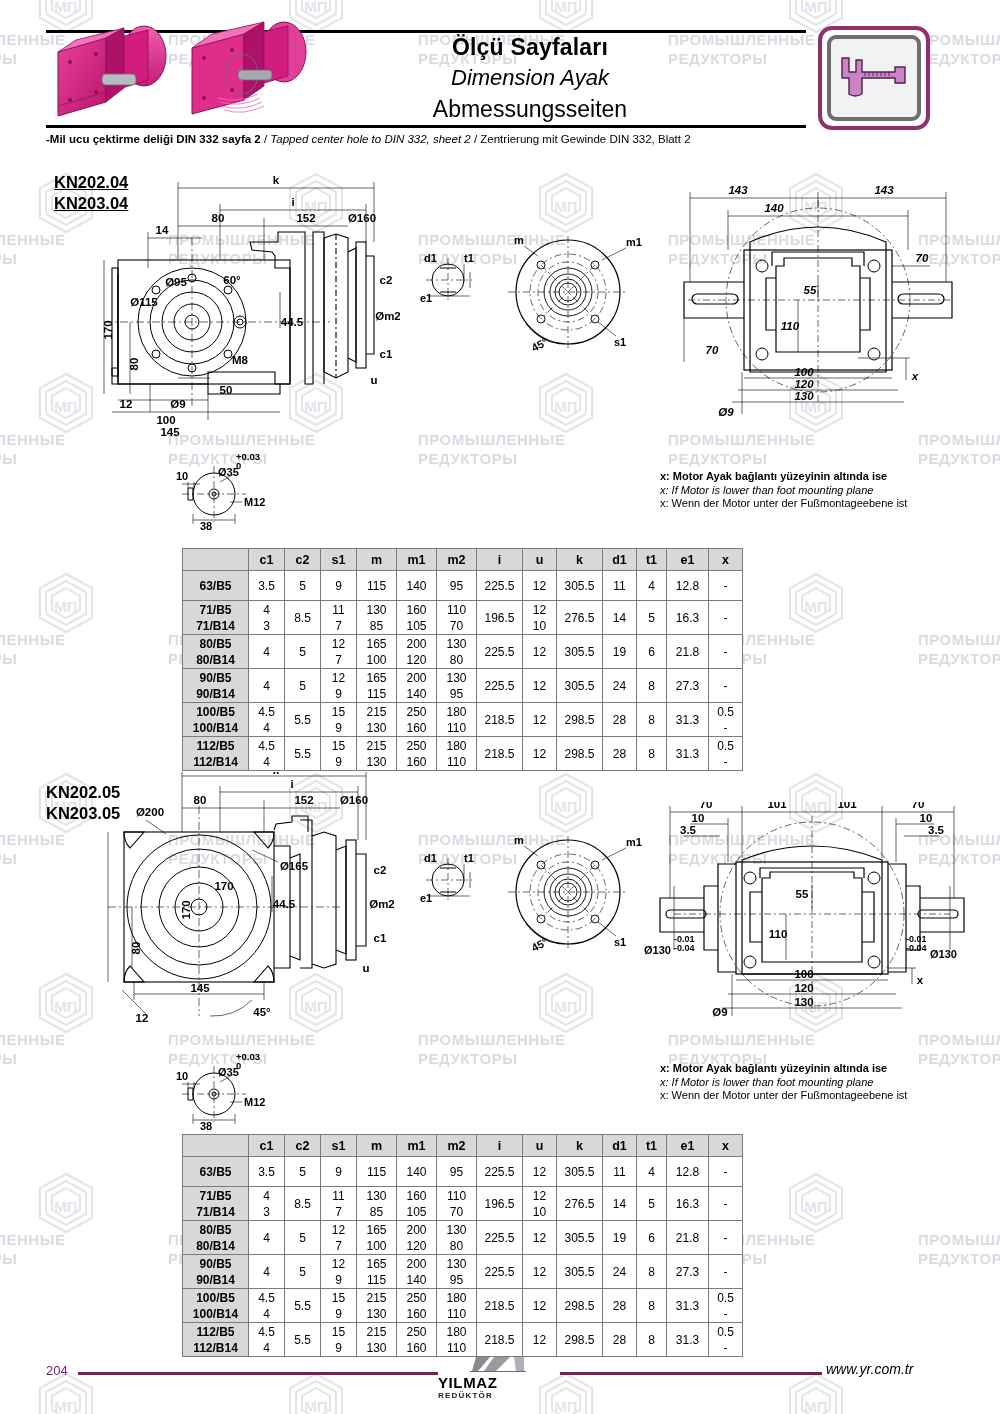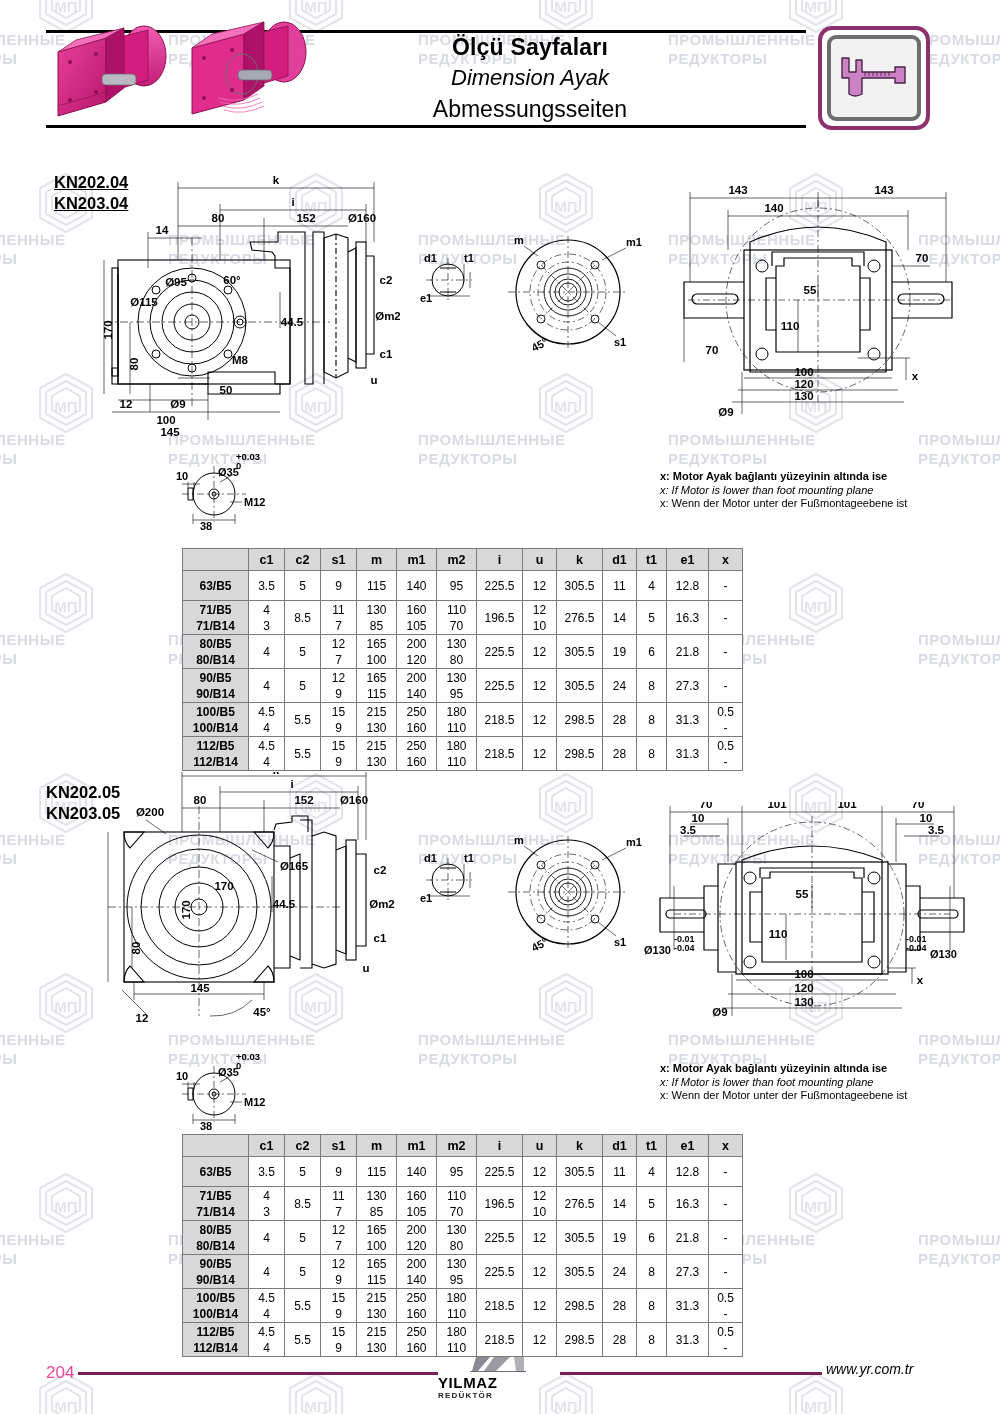--- a/index.html
+++ b/index.html
@@ -124,21 +124,21 @@
   .dtable tbody tr.two td { height:34px; line-height:16px; }
   .col-c1 { width:36px; } .col-c2 { width:36px; } .col-s1 { width:36px; }
   .col-m  { width:40px; } .col-m1 { width:40px; } .col-m2 { width:40px; }
   .col-i  { width:46px; } .col-u  { width:34px; } .col-k  { width:46px; }
   .col-d1 { width:34px; } .col-t1 { width:30px; } .col-e1 { width:42px; }
   .col-x  { width:34px; }
   .stk { display:block; line-height:16px; }
 
   
   #footer { position:absolute; left:0; top:1355px; width:1000px; height:60px; }
-  #pageno { position:absolute; left:46px; top:8px; font-size:17px; color:#ec4899; }
+  #pageno { position:absolute; left:46px; top:8px; font-size:13px; color:#701a75; }
   .foot-rule { position:absolute; height:2.5px; background:#7a1f55; top:17px; }
   #foot-rule-l { left:78px; width:360px; }
   #foot-rule-r { left:560px; width:262px; }
   #yilmaz { position:absolute; left:438px; top:0px; width:120px; text-align:left; }
   #yilmaz-name { font-size:15px; font-weight:bold; letter-spacing:0.6px; margin-top:1px; }
   #yilmaz-sub  { font-size:8px; font-weight:bold; letter-spacing:1.2px; color:#222; }
   #website { position:absolute; left:826px; top:6px; font-size:14px; font-style:italic; }
 </style>
 </head>
 <body>
@@ -588,20 +588,27 @@
             <line x1="36" y1="22" x2="36" y2="26"></line>
               <line x1="40" y1="22" x2="40" y2="26"></line>
             <line x1="44" y1="22" x2="44" y2="26"></line>
               <line x1="48" y1="22" x2="48" y2="26"></line>
             <line x1="52" y1="22" x2="52" y2="26"></line>
           </g>
         </svg>
       </div>
     </div>
 
+    <div id="din-note">
+      <b>-Mil ucu çektirme deliği DIN 332 sayfa 2</b>
+      <span class="sep">/</span>
+      <i>Tapped center hole to DIN 332, sheet 2</i>
+      <span class="sep">/</span>
+      <span>Zentrierung mit Gewinde DIN 332, Blatt 2</span>
+    </div>
   </div>
 
   <div class="model-label" style="left:54px; top:172px;text-decoration:underline;">
     <div>KN202.04</div>
     <div>KN203.04</div>
   </div>
 
   <div class="dwg" style="left:100px; top:172px;">
     <svg width="300" height="265" viewBox="0 0 300 265">
       <g stroke="#000" fill="none" stroke-width="1.1">
@@ -746,21 +753,21 @@
       </g>
       <g font-size="11" font-weight="bold" font-family="'Liberation Sans',sans-serif">
         <text x="16" y="12">m</text>
           <text x="128" y="14">m1</text>
         <text x="116" y="114">s1</text>
         <text x="36" y="120" transform="rotate(-28 36 120)">45°</text>
       </g>
     </svg>
   </div>
 
-  <div class="dwg" style="left:668px; top:182px;">
+  <div class="dwg" style="left:668px; top:182px;font-style:italic;">
     <svg width="300" height="240" viewBox="0 0 300 240">
       <g stroke="#000" fill="none" stroke-width="0.6" stroke-dasharray="7 3 2 3">
         <circle cx="150" cy="118" r="92"></circle>
         <line x1="20" y1="118" x2="282" y2="118"></line>
           <line x1="150" y1="18" x2="150" y2="222"></line>
       </g>
       <g stroke="#000" fill="none" stroke-width="1.2">
         <path d="M82 60 Q150 30 218 60 L218 190 L82 190 Z"></path>
         <rect x="76" y="68" width="148" height="120"></rect>
         <path d="M76 100 L16 100 L16 136 L76 136"></path>

